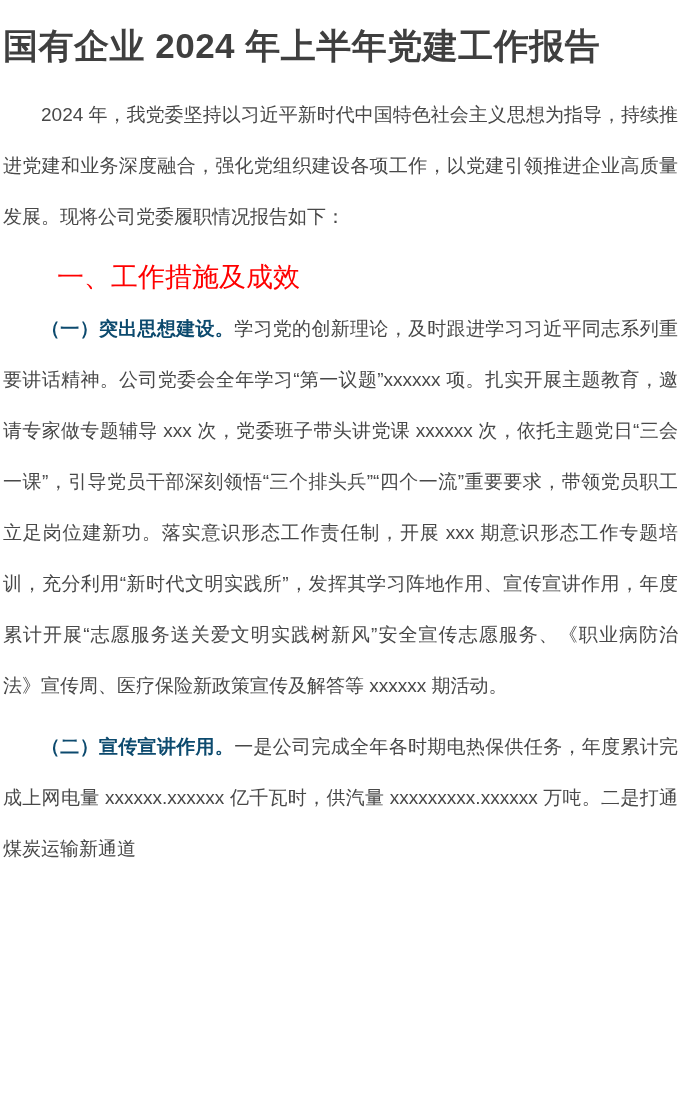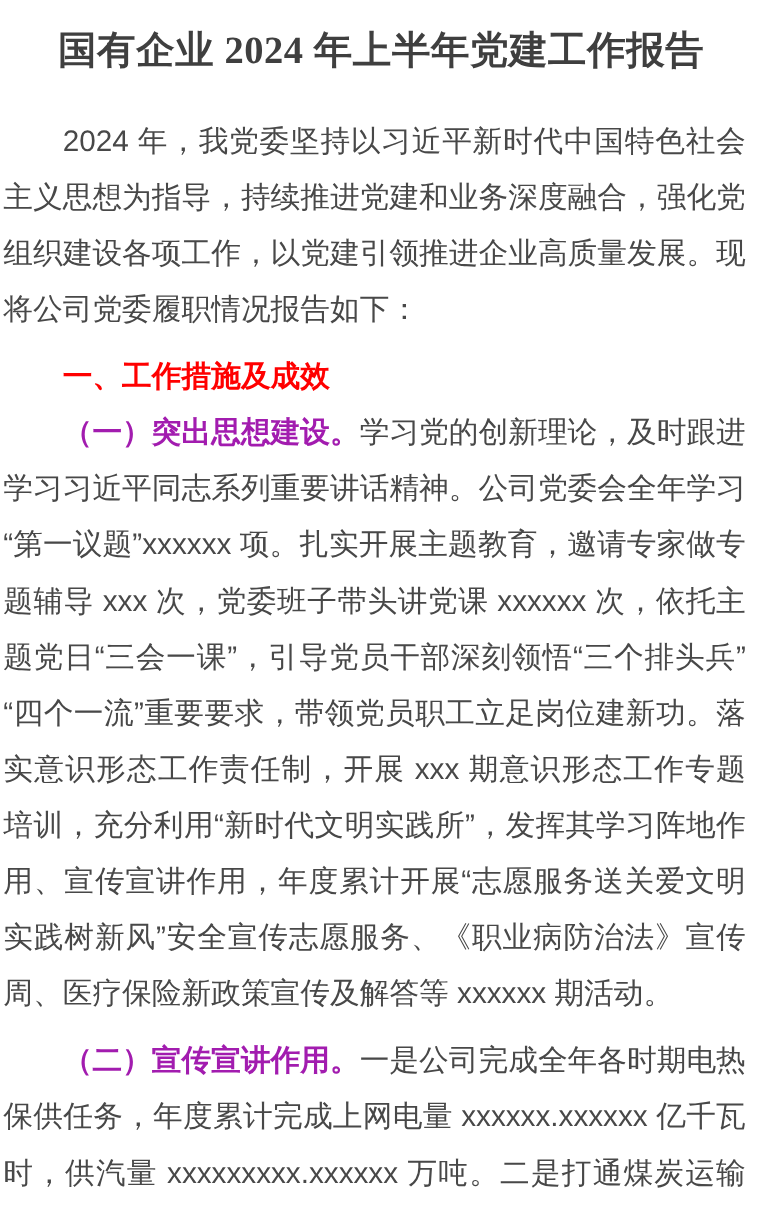--- a/index.html
+++ b/index.html
@@ -12,48 +12,46 @@
     height: 1097px;
     overflow: hidden;
     font-family: "Liberation Sans", "DejaVu Sans", sans-serif;
   }
   .page {
     box-sizing: border-box;
     width: 693px;
     padding: 20px 3px 0 3px;
   }
   .doc-title {
-    margin: 0 0 30px 0;
+    margin: 0 0 16px 0;
     font-size: 35px;
     font-weight: 700;
     line-height: 1.5;
-    text-align: center;
     color: #3f3f3f;
     letter-spacing: 0.5px;
-    font-family: Liberation Serif, serif;
   }
   .para {
     margin: 0 12px 10px 0;
-    font-size: 27px;
+    font-size: 19px;
     line-height: 51px;
     color: #484848;
     text-indent: 2em;
     text-align: justify;
     word-break: break-all;
   }
   .section-heading {
     margin: 0;
     font-size: 27px;
     line-height: 51px;
-    font-weight: 700;
+    font-weight: 400;
     color: #ff0000;
     text-indent: 2em;
   }
   .lead {
-    color: #a21caf;
+    color: #0c4a6e;
     font-weight: 700;
   }
 </style>
 </head>
 <body>
 
 <div class="page">
 
   <h1 class="doc-title">国有企业 2024 年上半年党建工作报告</h1>
 

